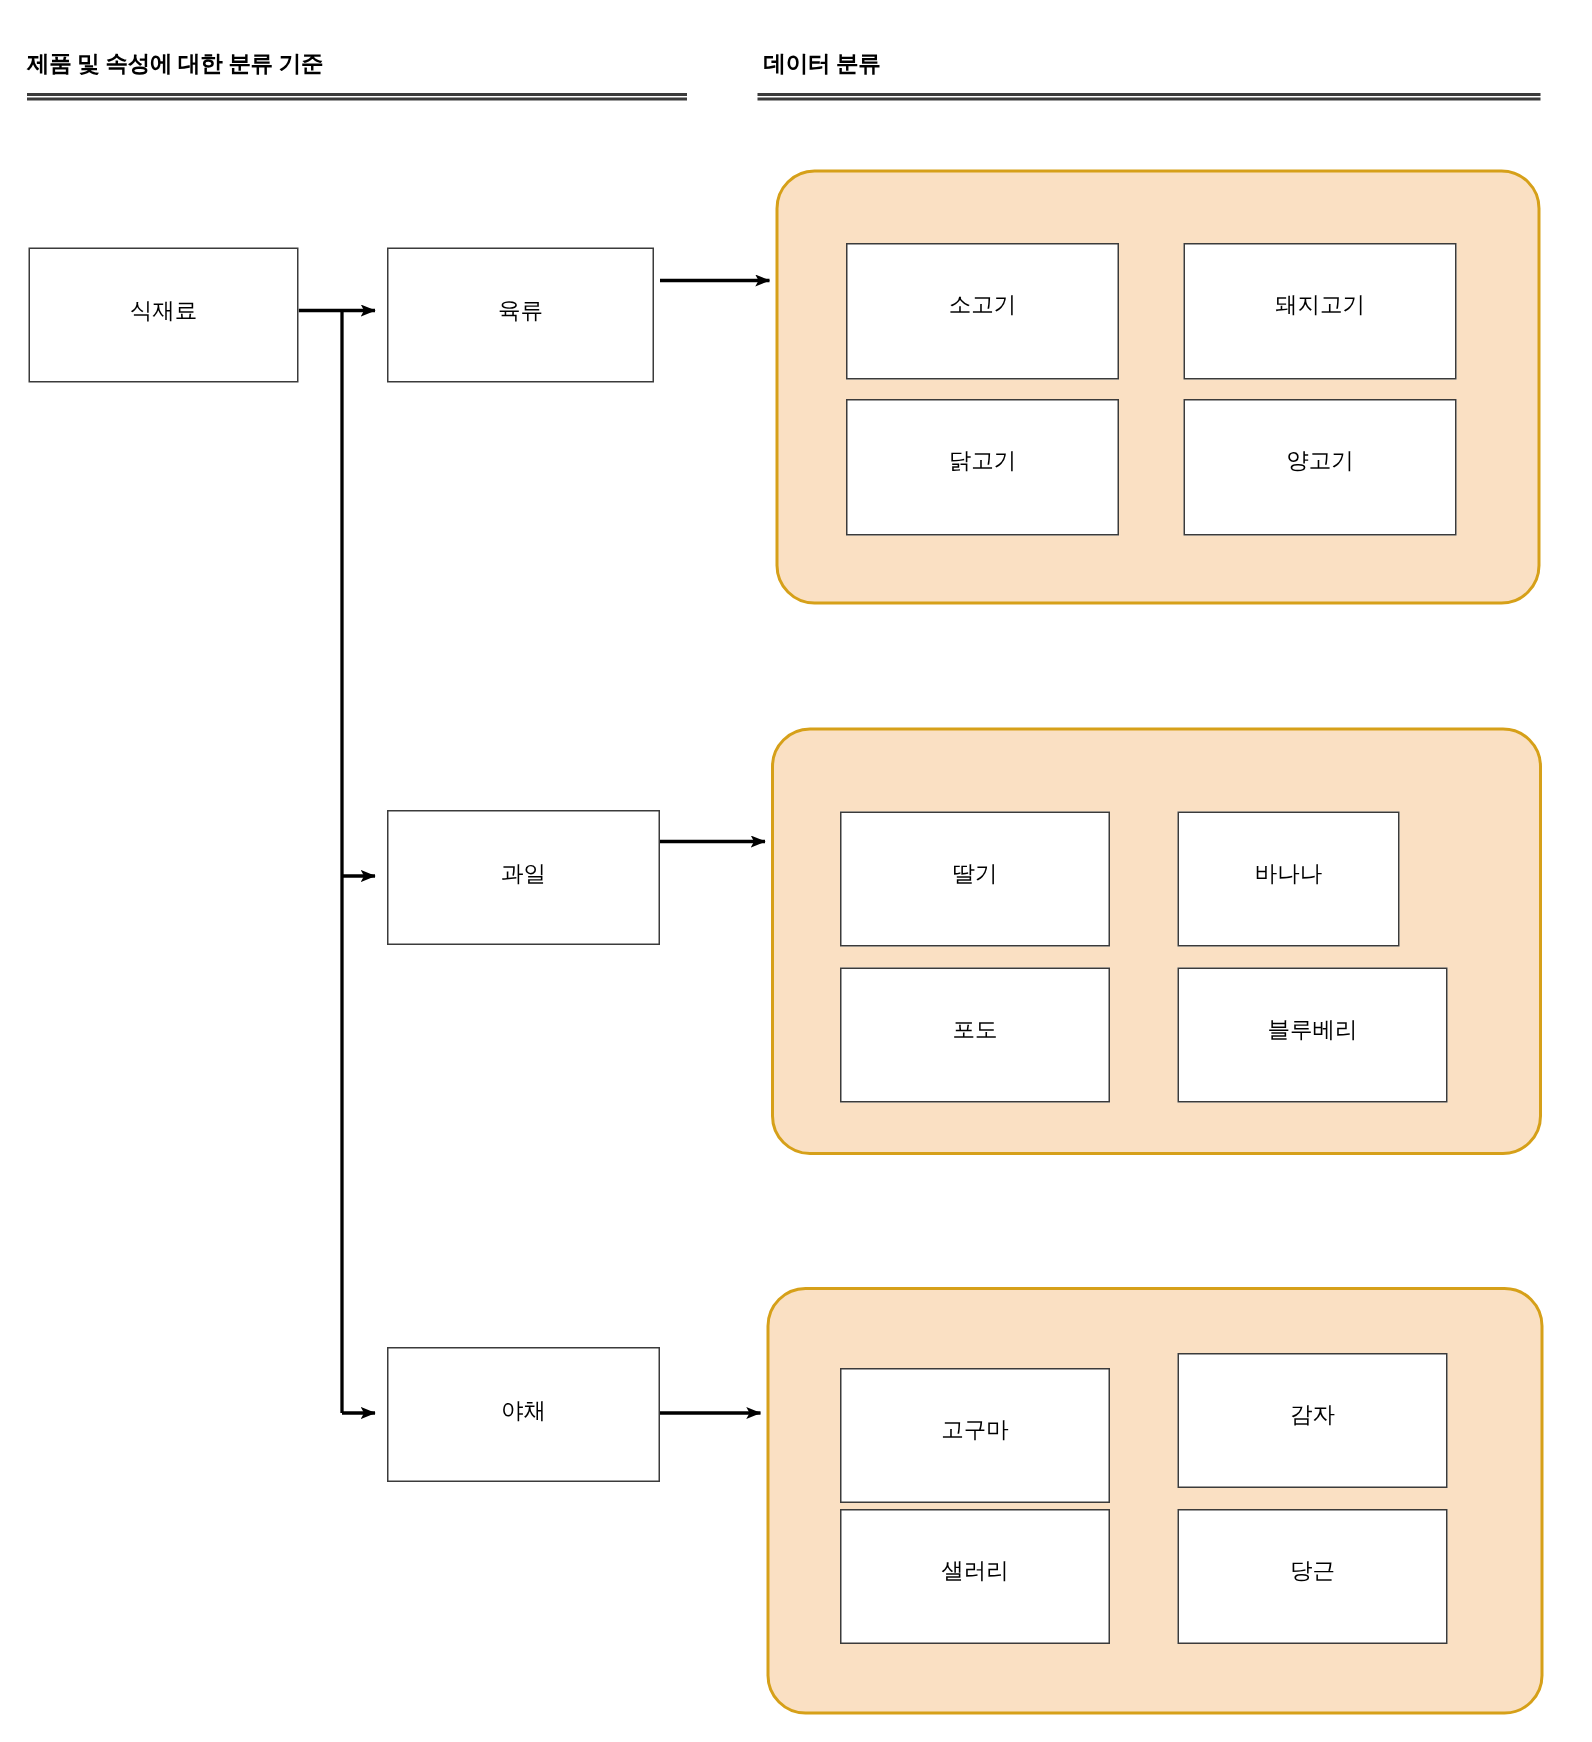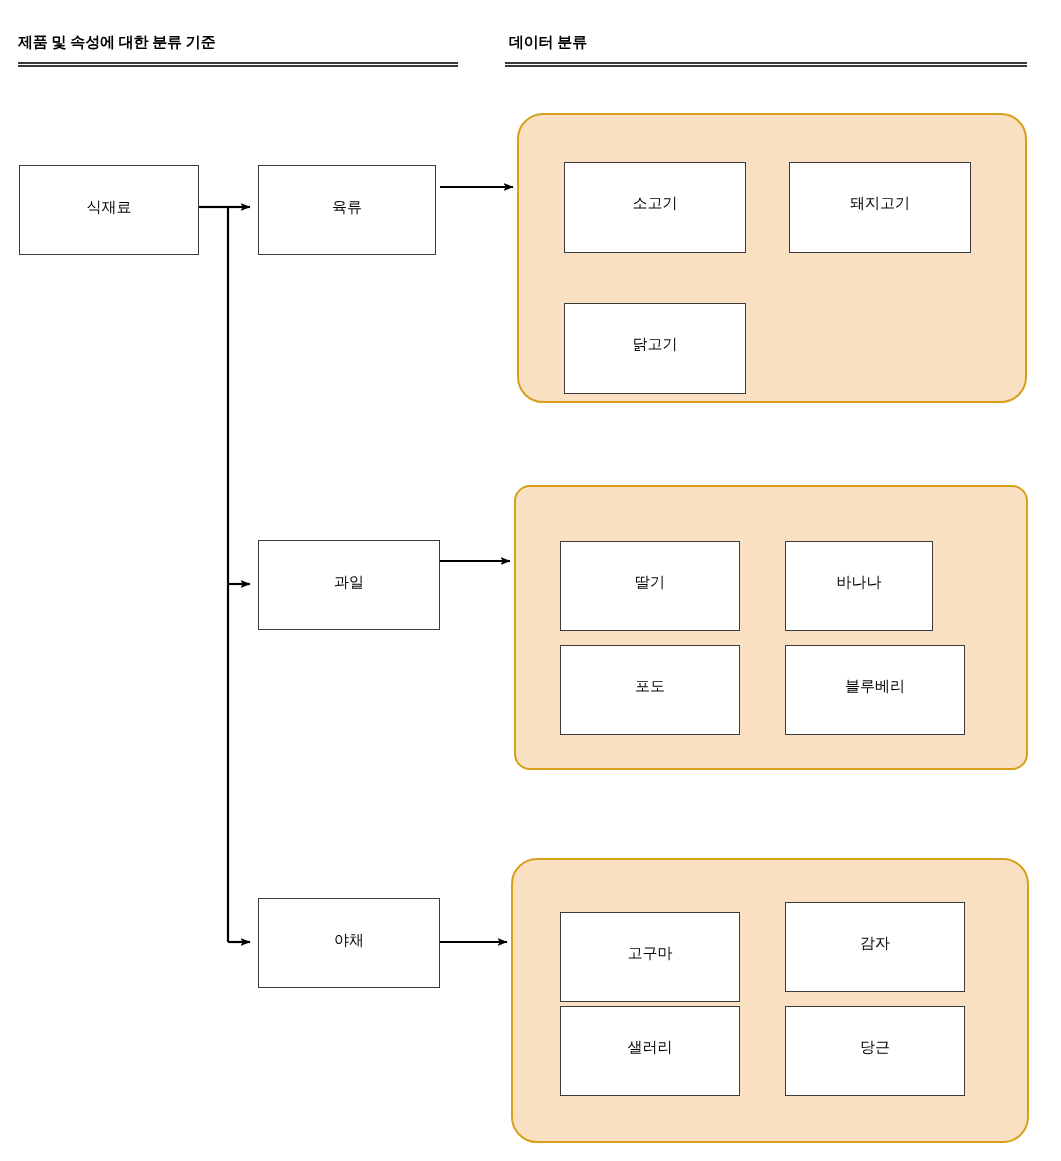--- a/index.html
+++ b/index.html
@@ -65,21 +65,21 @@
 
   
   .group-box {
     position: absolute;
     background: #fae0c3;
     border: 2px solid #d6a019;
     border-radius: 26px;
     box-sizing: border-box;
   }
   #group-meat      { left: 517px; top: 113px; width: 510px; height: 290px; }
-  #group-fruit     { left: 514px; top: 485px; width: 514px; height: 285px; border-radius: 16px; }
+  #group-fruit     { left: 514px; top: 485px; width: 514px; height: 285px; }
   #group-vegetable { left: 511px; top: 858px; width: 518px; height: 285px; }
 
   
   .leaf {
     position: absolute;
     background: #ffffff;
     border: 1.6px solid #3b3b3b;
     box-sizing: border-box;
     display: flex;
     align-items: center;
@@ -89,21 +89,21 @@
     white-space: nowrap;
   }
   .leaf > .leaf-label {
     display: block;
     transform: translateY(-4px);
   }
 
   
   #leaf-beef    { left: 45px;  top: 47px;  width: 182px; height: 91px; }
   #leaf-pork    { left: 270px; top: 47px;  width: 182px; height: 91px; }
-  #leaf-chicken { left: 45px;  top: 151px; width: 182px; height: 91px; margin-top: 37px; }
+  #leaf-chicken { left: 45px;  top: 151px; width: 182px; height: 91px; }
   #leaf-lamb    { left: 270px; top: 151px; width: 182px; height: 91px; }
 
   
   #leaf-strawberry { left: 44px;  top: 54px;  width: 180px; height: 90px; }
   #leaf-banana     { left: 269px; top: 54px;  width: 148px; height: 90px; }
   #leaf-grape      { left: 44px;  top: 158px; width: 180px; height: 90px; }
   #leaf-blueberry  { left: 269px; top: 158px; width: 180px; height: 90px; }
 
   
   #leaf-sweetpotato { left: 47px;  top: 52px;  width: 180px; height: 90px; }
@@ -174,20 +174,23 @@
 <div class="group-box" id="group-meat">
   <div class="leaf" id="leaf-pork">
     <span class="leaf-label">돼지고기</span>
   </div>
   <div class="leaf" id="leaf-beef">
     <span class="leaf-label">소고기</span>
   </div>
   <div class="leaf" id="leaf-chicken">
     <span class="leaf-label">닭고기</span>
   </div>
+  <div class="leaf" id="leaf-lamb">
+    <span class="leaf-label">양고기</span>
+  </div>
 </div>
 
 <div class="group-box" id="group-fruit">
   <div class="leaf" id="leaf-strawberry">
     <span class="leaf-label">딸기</span>
   </div>
   <div class="leaf" id="leaf-banana">
     <span class="leaf-label">바나나</span>
   </div>
   <div class="leaf" id="leaf-grape">

